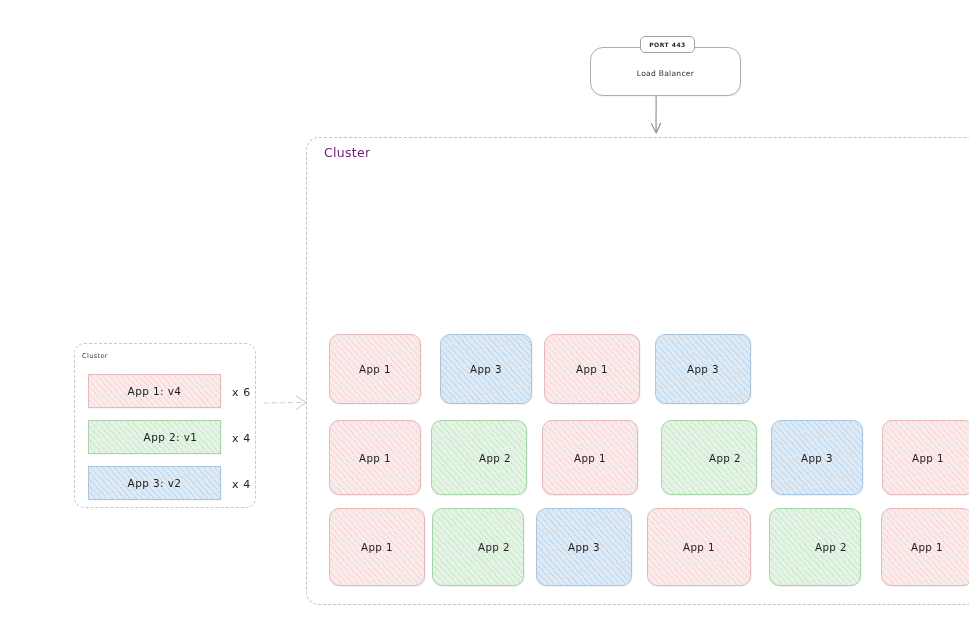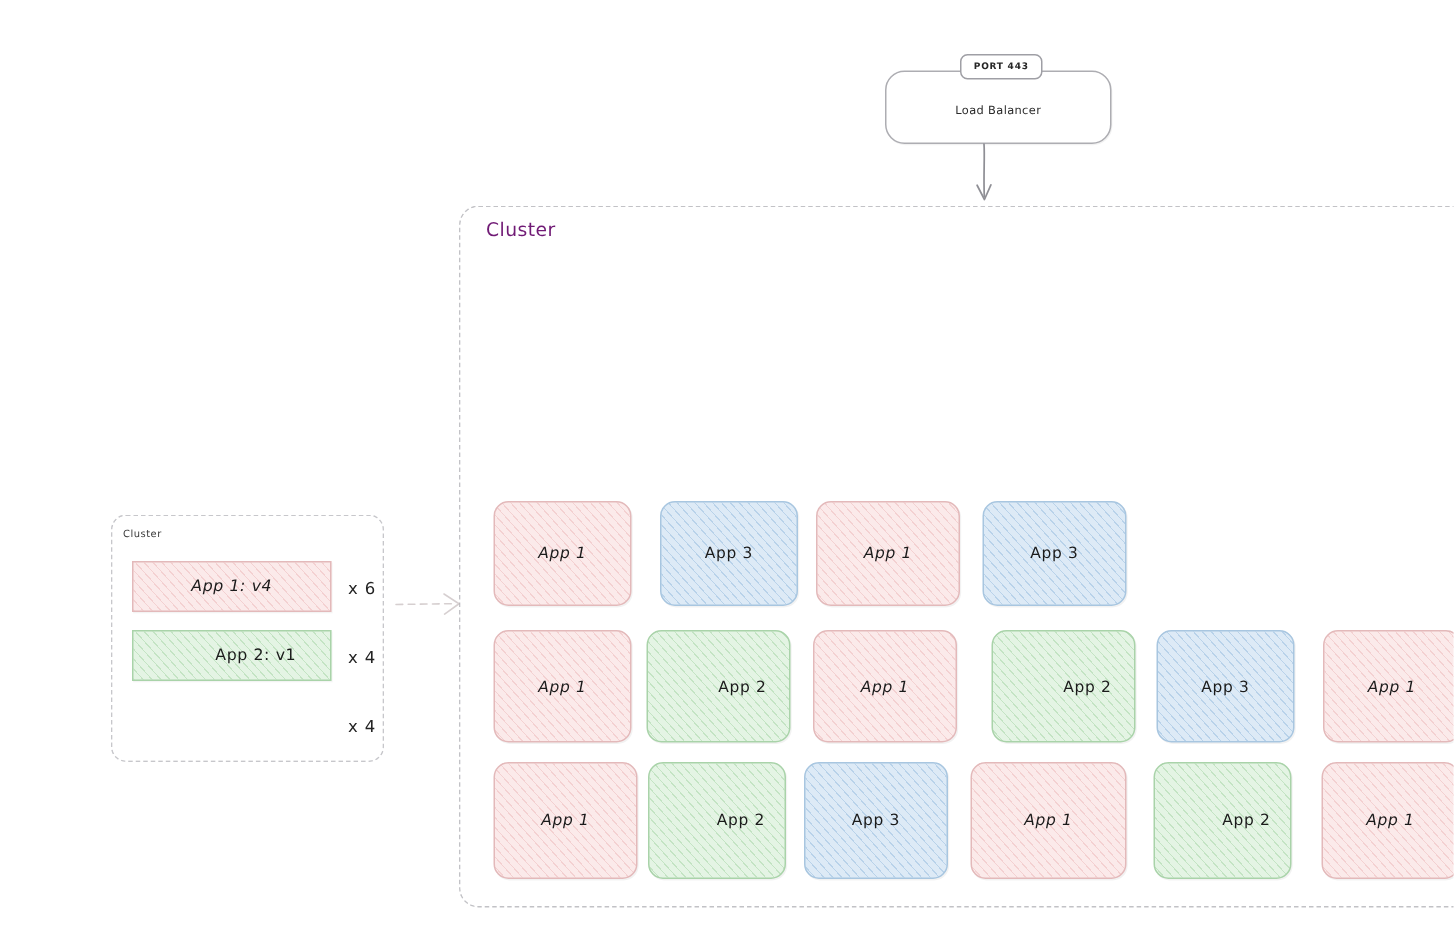--- a/index.html
+++ b/index.html
@@ -100,21 +100,20 @@
     box-shadow:0.8px 1px 0 rgba(0,0,0,.05);
   }
 
   
   .c-pink{
     background-color:#fbeaea;
     border-color:#e3b9ba;
     background-image:repeating-linear-gradient(48deg,
         rgba(226,150,152,.30) 0px, rgba(226,150,152,.30) 0.7px,
         rgba(255,255,255,0) 0.7px, rgba(255,255,255,0) 4.4px);
-    font-style:italic;
   }
   .c-green{
     background-color:#e4f4e4;
     border-color:#a9d3a9;
     background-image:repeating-linear-gradient(48deg,
         rgba(120,190,120,.30) 0px, rgba(120,190,120,.30) 0.7px,
         rgba(255,255,255,0) 0.7px, rgba(255,255,255,0) 4.4px);
     padding-left:32px;
   }
   .c-blue{
@@ -146,20 +145,23 @@
   <div class="svcbox c-pink" style="left:52px;top:374px;">
     <span>App 1: v4</span>
   </div>
   <div class="svccount" style="left:196px;top:386px;">x 6</div>
 
   <div class="svcbox c-green" style="left:52px;top:420px;">
     <span>App 2: v1</span>
   </div>
   <div class="svccount" style="left:196px;top:432px;">x 4</div>
 
+  <div class="svcbox c-blue" style="left:52px;top:466px;">
+    <span>App 3: v2</span>
+  </div>
   <div class="svccount" style="left:196px;top:478px;">x 4</div>
 
   <div id="pod-layer">
       <div class="app c-pink" style="left: 293px; top: 334px; width: 92px; height: 70px;">
         <span>App 1</span>
       </div>
       <div class="app c-blue" style="left: 404px; top: 334px; width: 92px; height: 70px;">
         <span>App 3</span>
       </div>
       <div class="app c-pink" style="left: 508px; top: 334px; width: 96px; height: 70px;">

